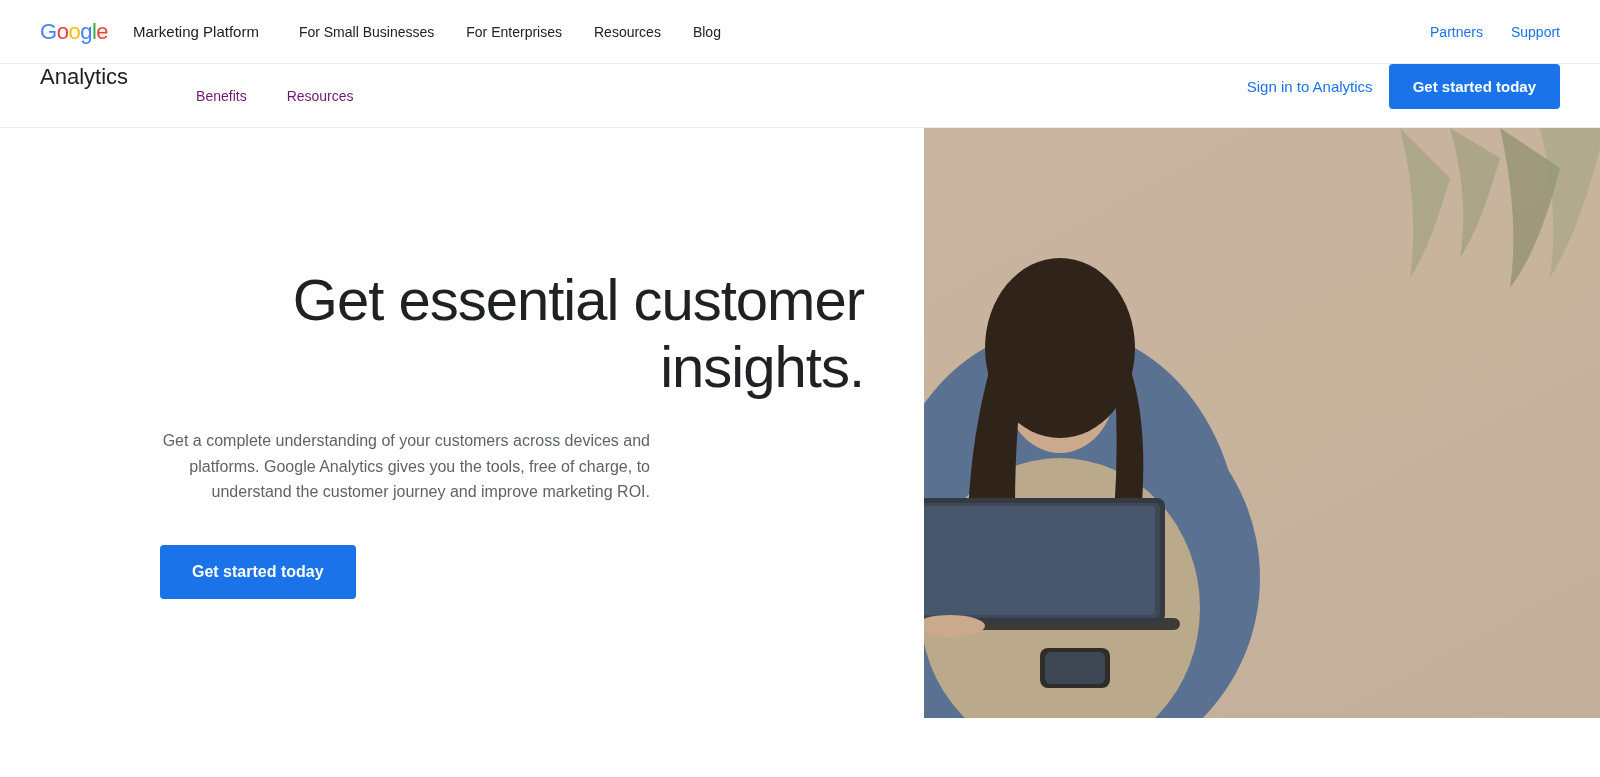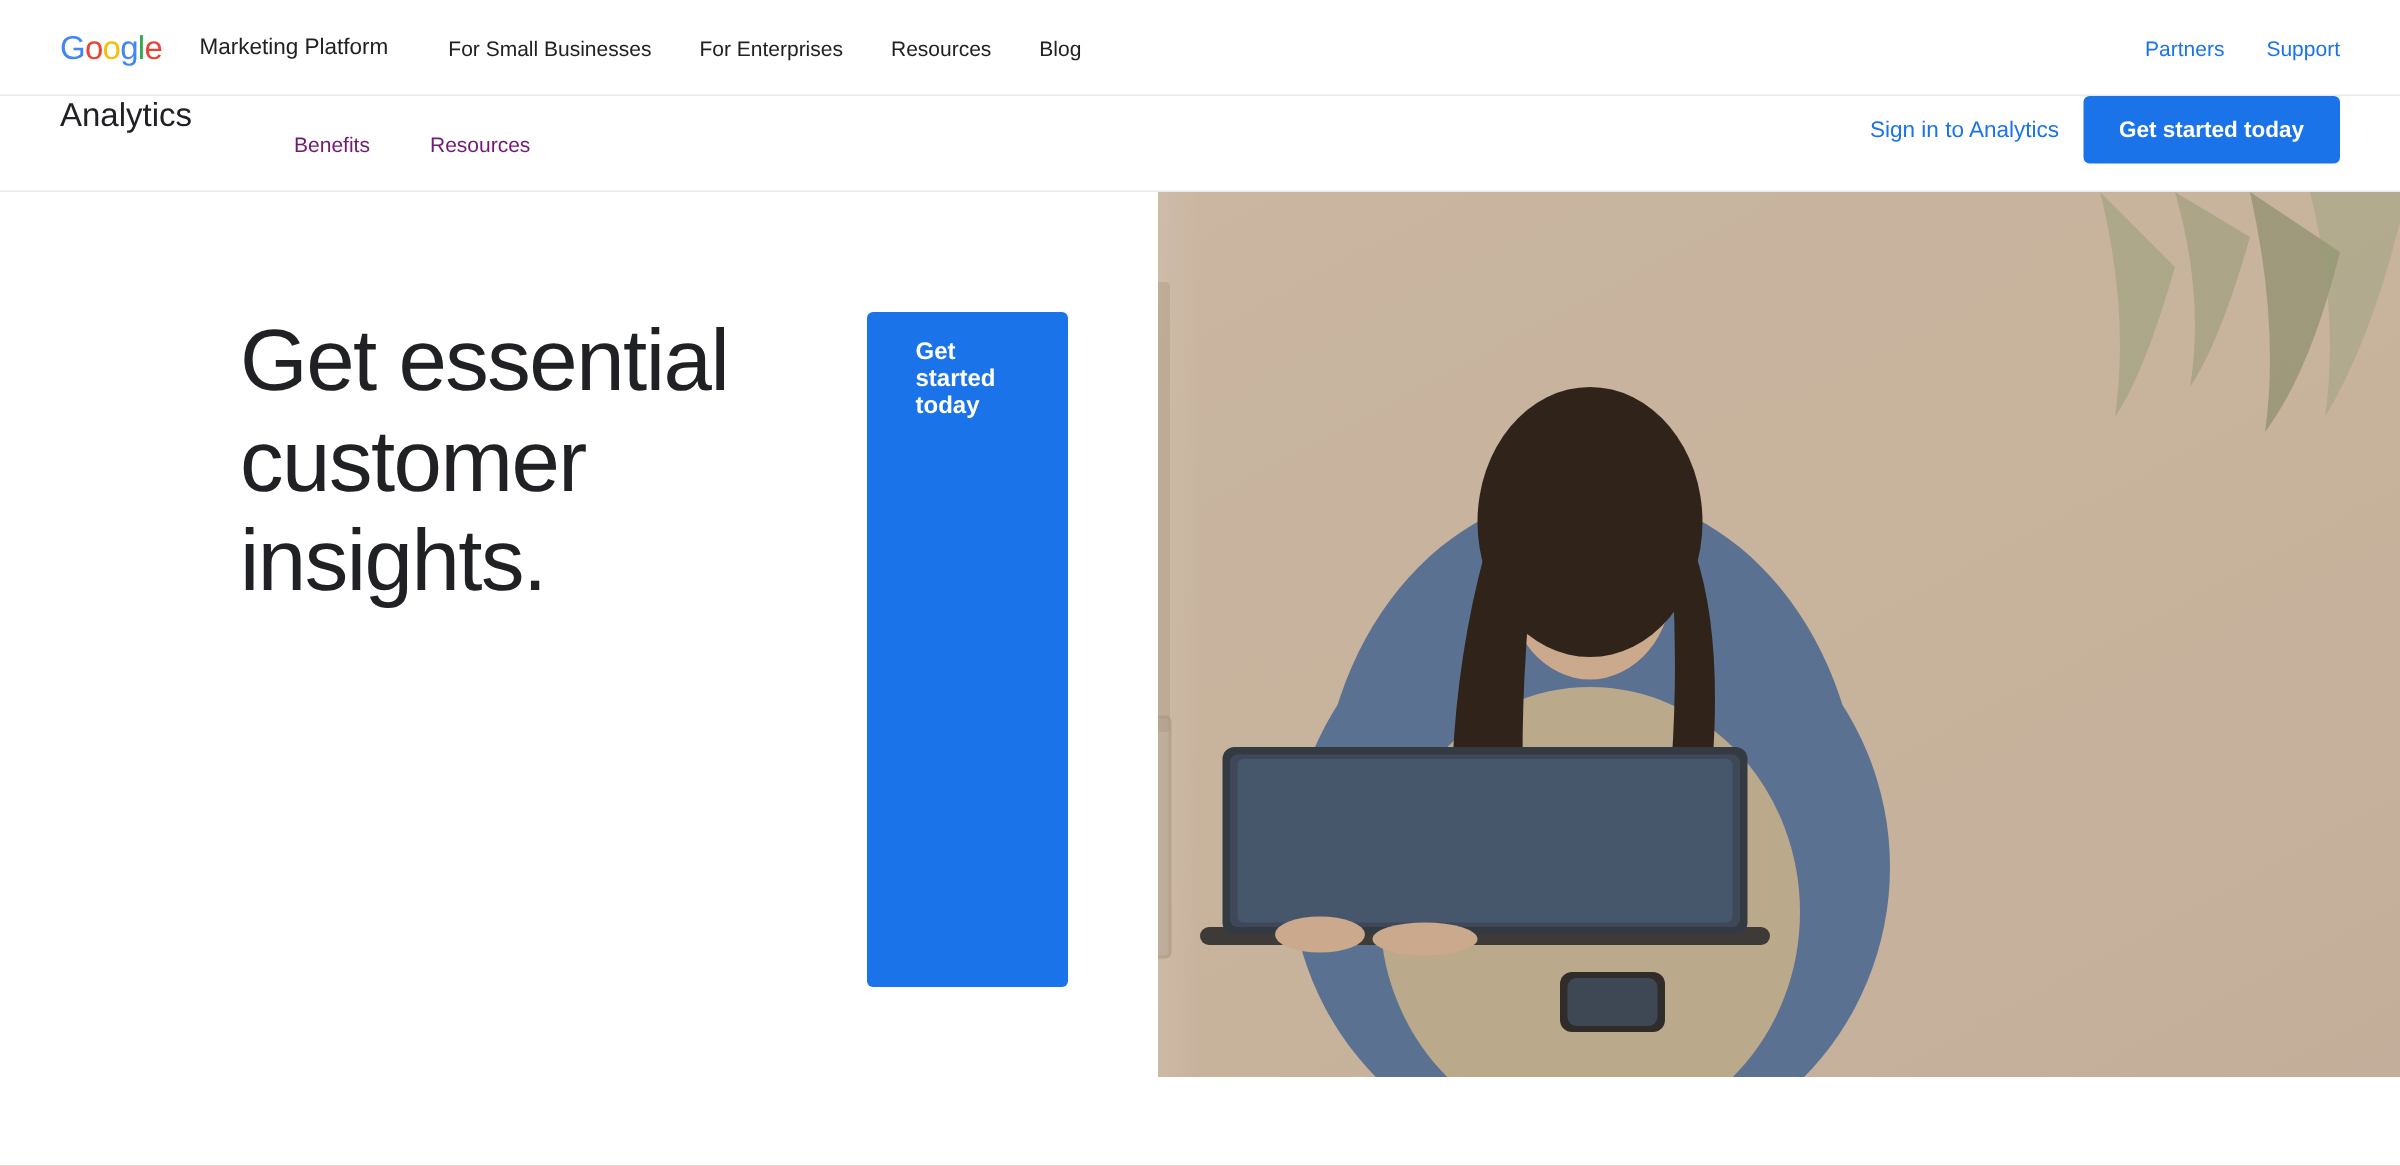--- a/index.html
+++ b/index.html
@@ -135,26 +135,27 @@
       display: flex;
       position: relative;
       width: 1600px;
       min-height: 590px;
       background: #fff;
       overflow: hidden;
     }
     .hero-content {
       position: relative;
       z-index: 2;
-      width: 772px;
+      width: 924px;
       padding: 80px 60px 60px 160px;
       background: #fff;
       display: flex;
-      flex-direction: row;
+      flex-direction: column;
       justify-content: center;
+      text-align: right;
     }
     .hero-title {
       font-size: 58px;
       font-weight: 400;
       color: #202124;
       line-height: 1.15;
       margin-bottom: 28px;
       letter-spacing: -1px;
     }
     .hero-desc {
@@ -248,20 +249,21 @@
   </div>
   <div class="sub-nav-right">
     <a href="#" class="sign-in-link">Sign in to Analytics</a>
     <a href="#" class="get-started-btn">Get started today</a>
   </div>
 </nav>
 
 <section class="hero">
   <div class="hero-content">
     <h1 class="hero-title">Get essential customer insights.</h1>
+    <p class="hero-desc">Get a complete understanding of your customers across devices and platforms. Google Analytics gives you the tools, free of charge, to understand the customer journey and improve marketing ROI.</p>
     <a href="#" class="hero-cta">Get started today</a>
   </div>
 
   <div class="hero-blend"></div>
 
   <div class="hero-image-area">
     <div class="hero-photo">
       
       <svg width="100%" height="100%" viewBox="0 0 1100 590" preserveAspectRatio="xMidYMid slice">
 

